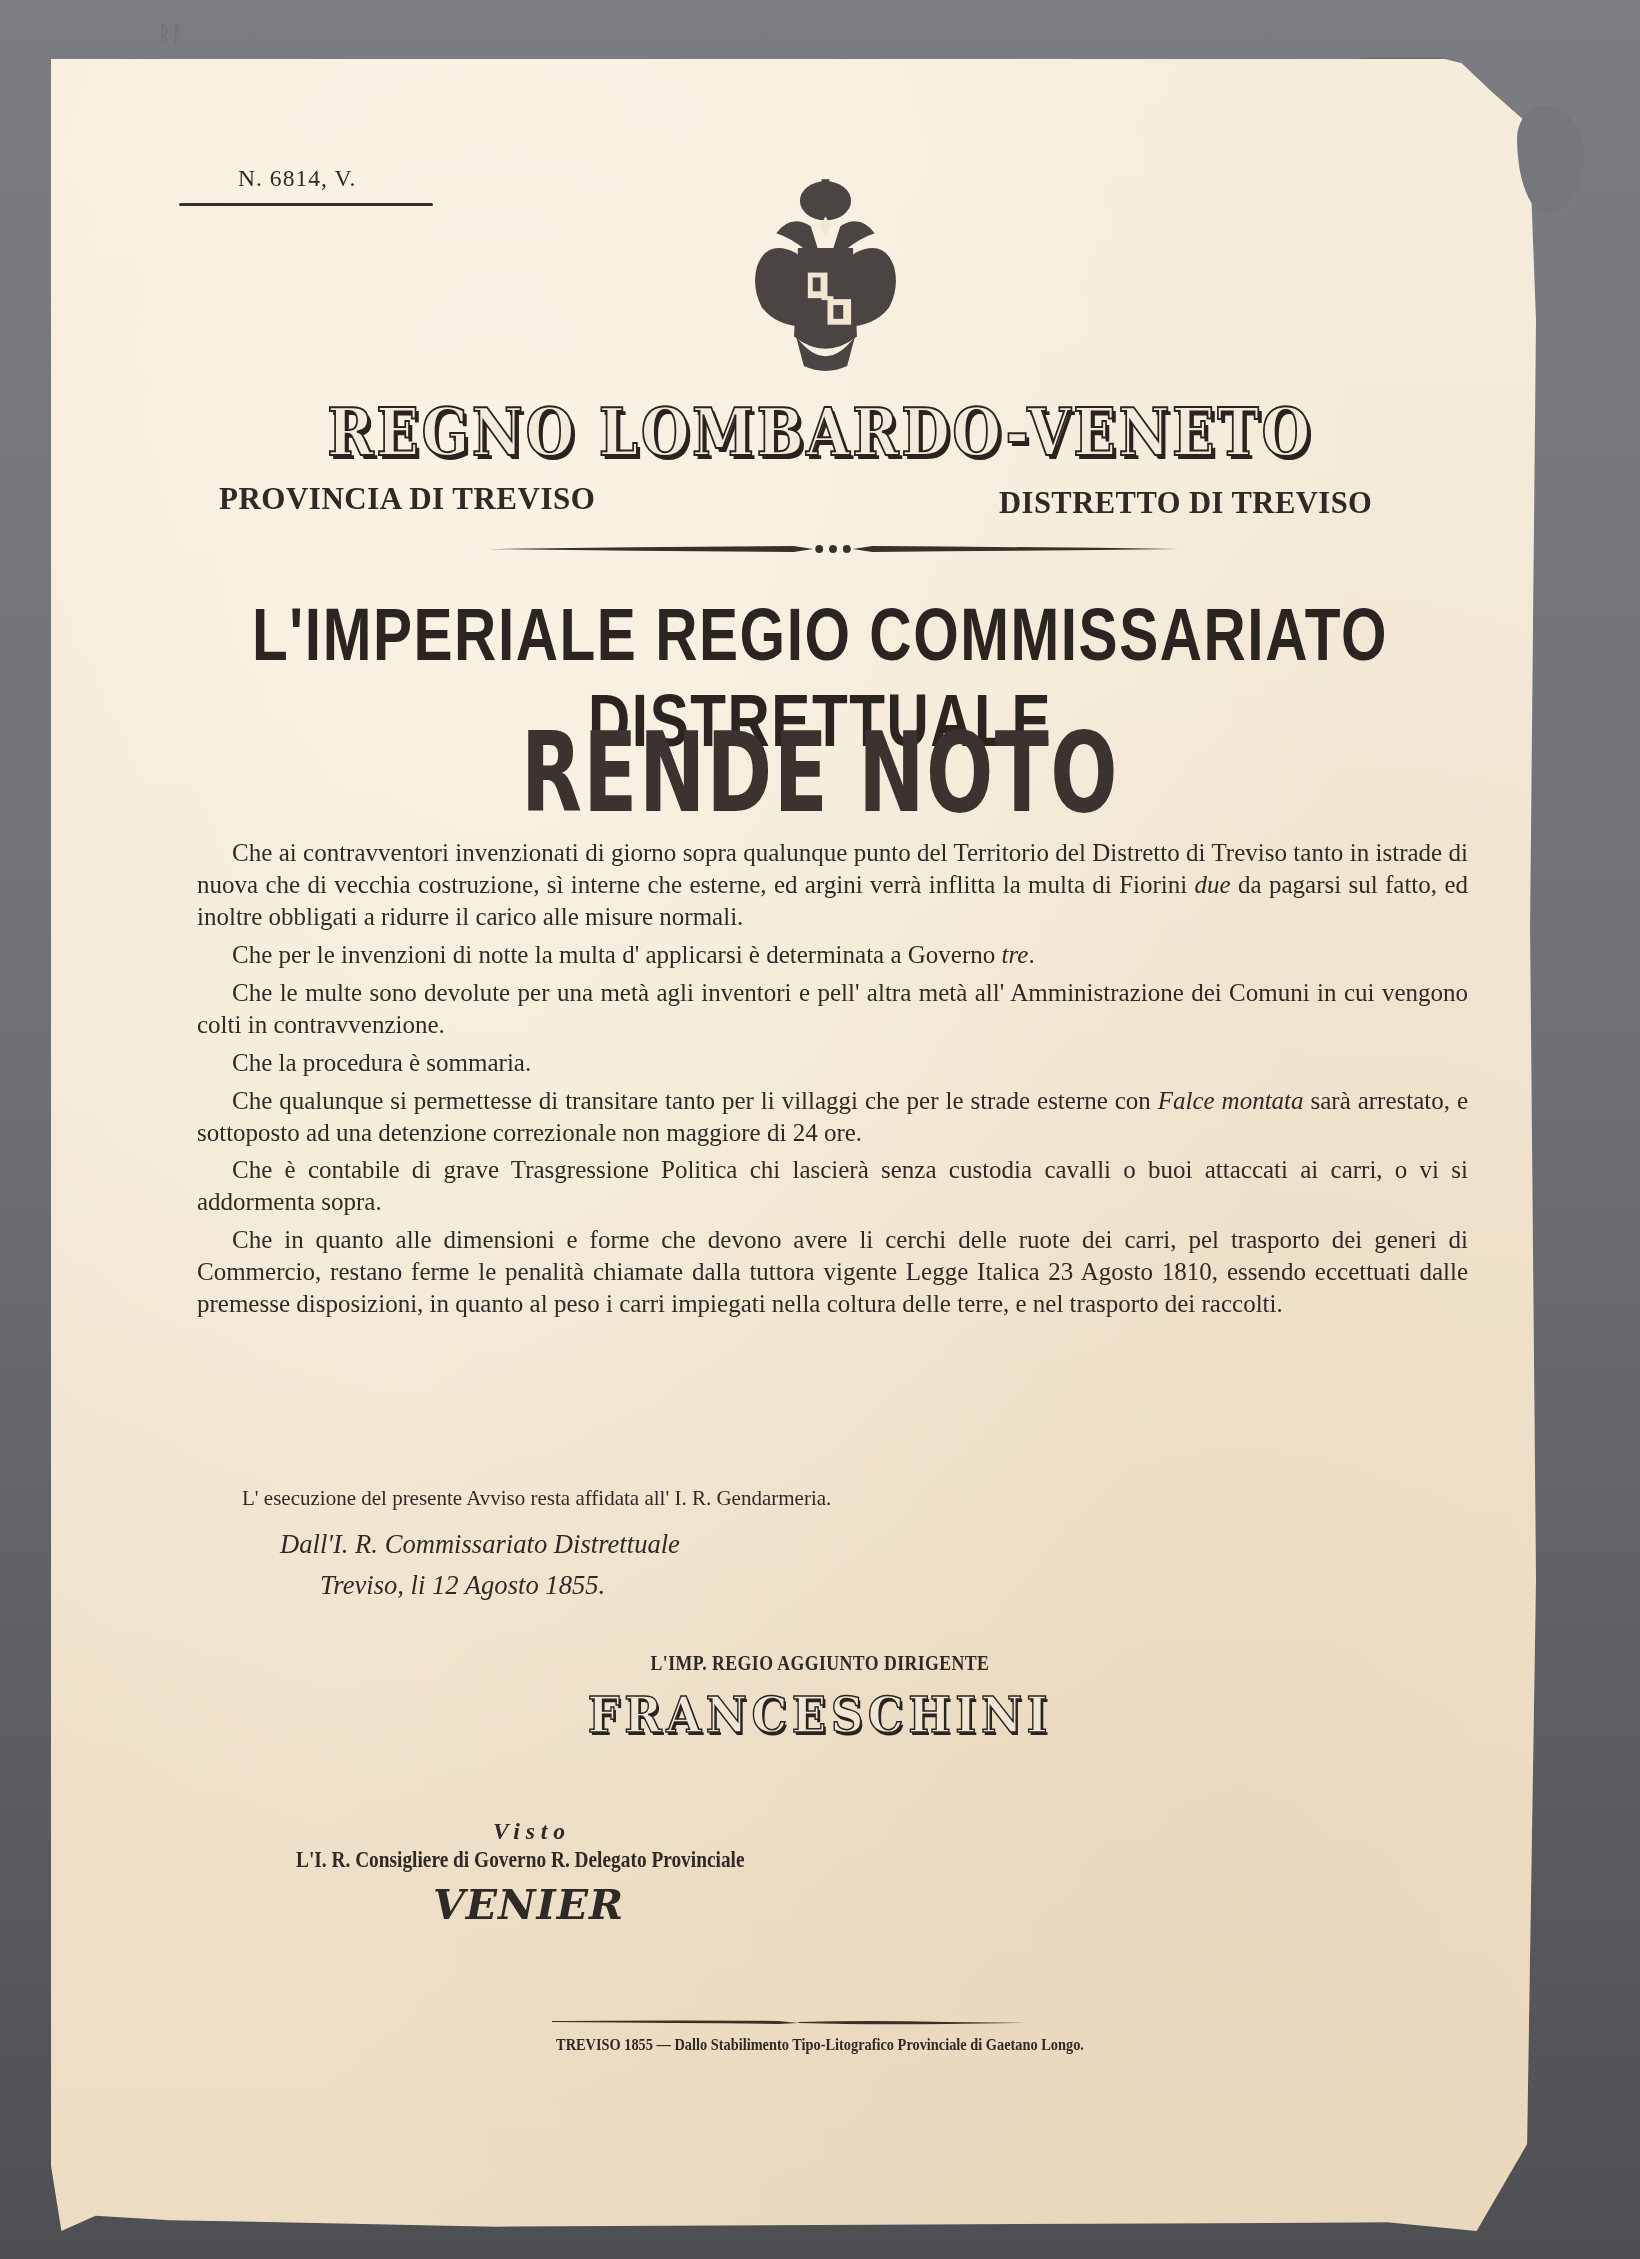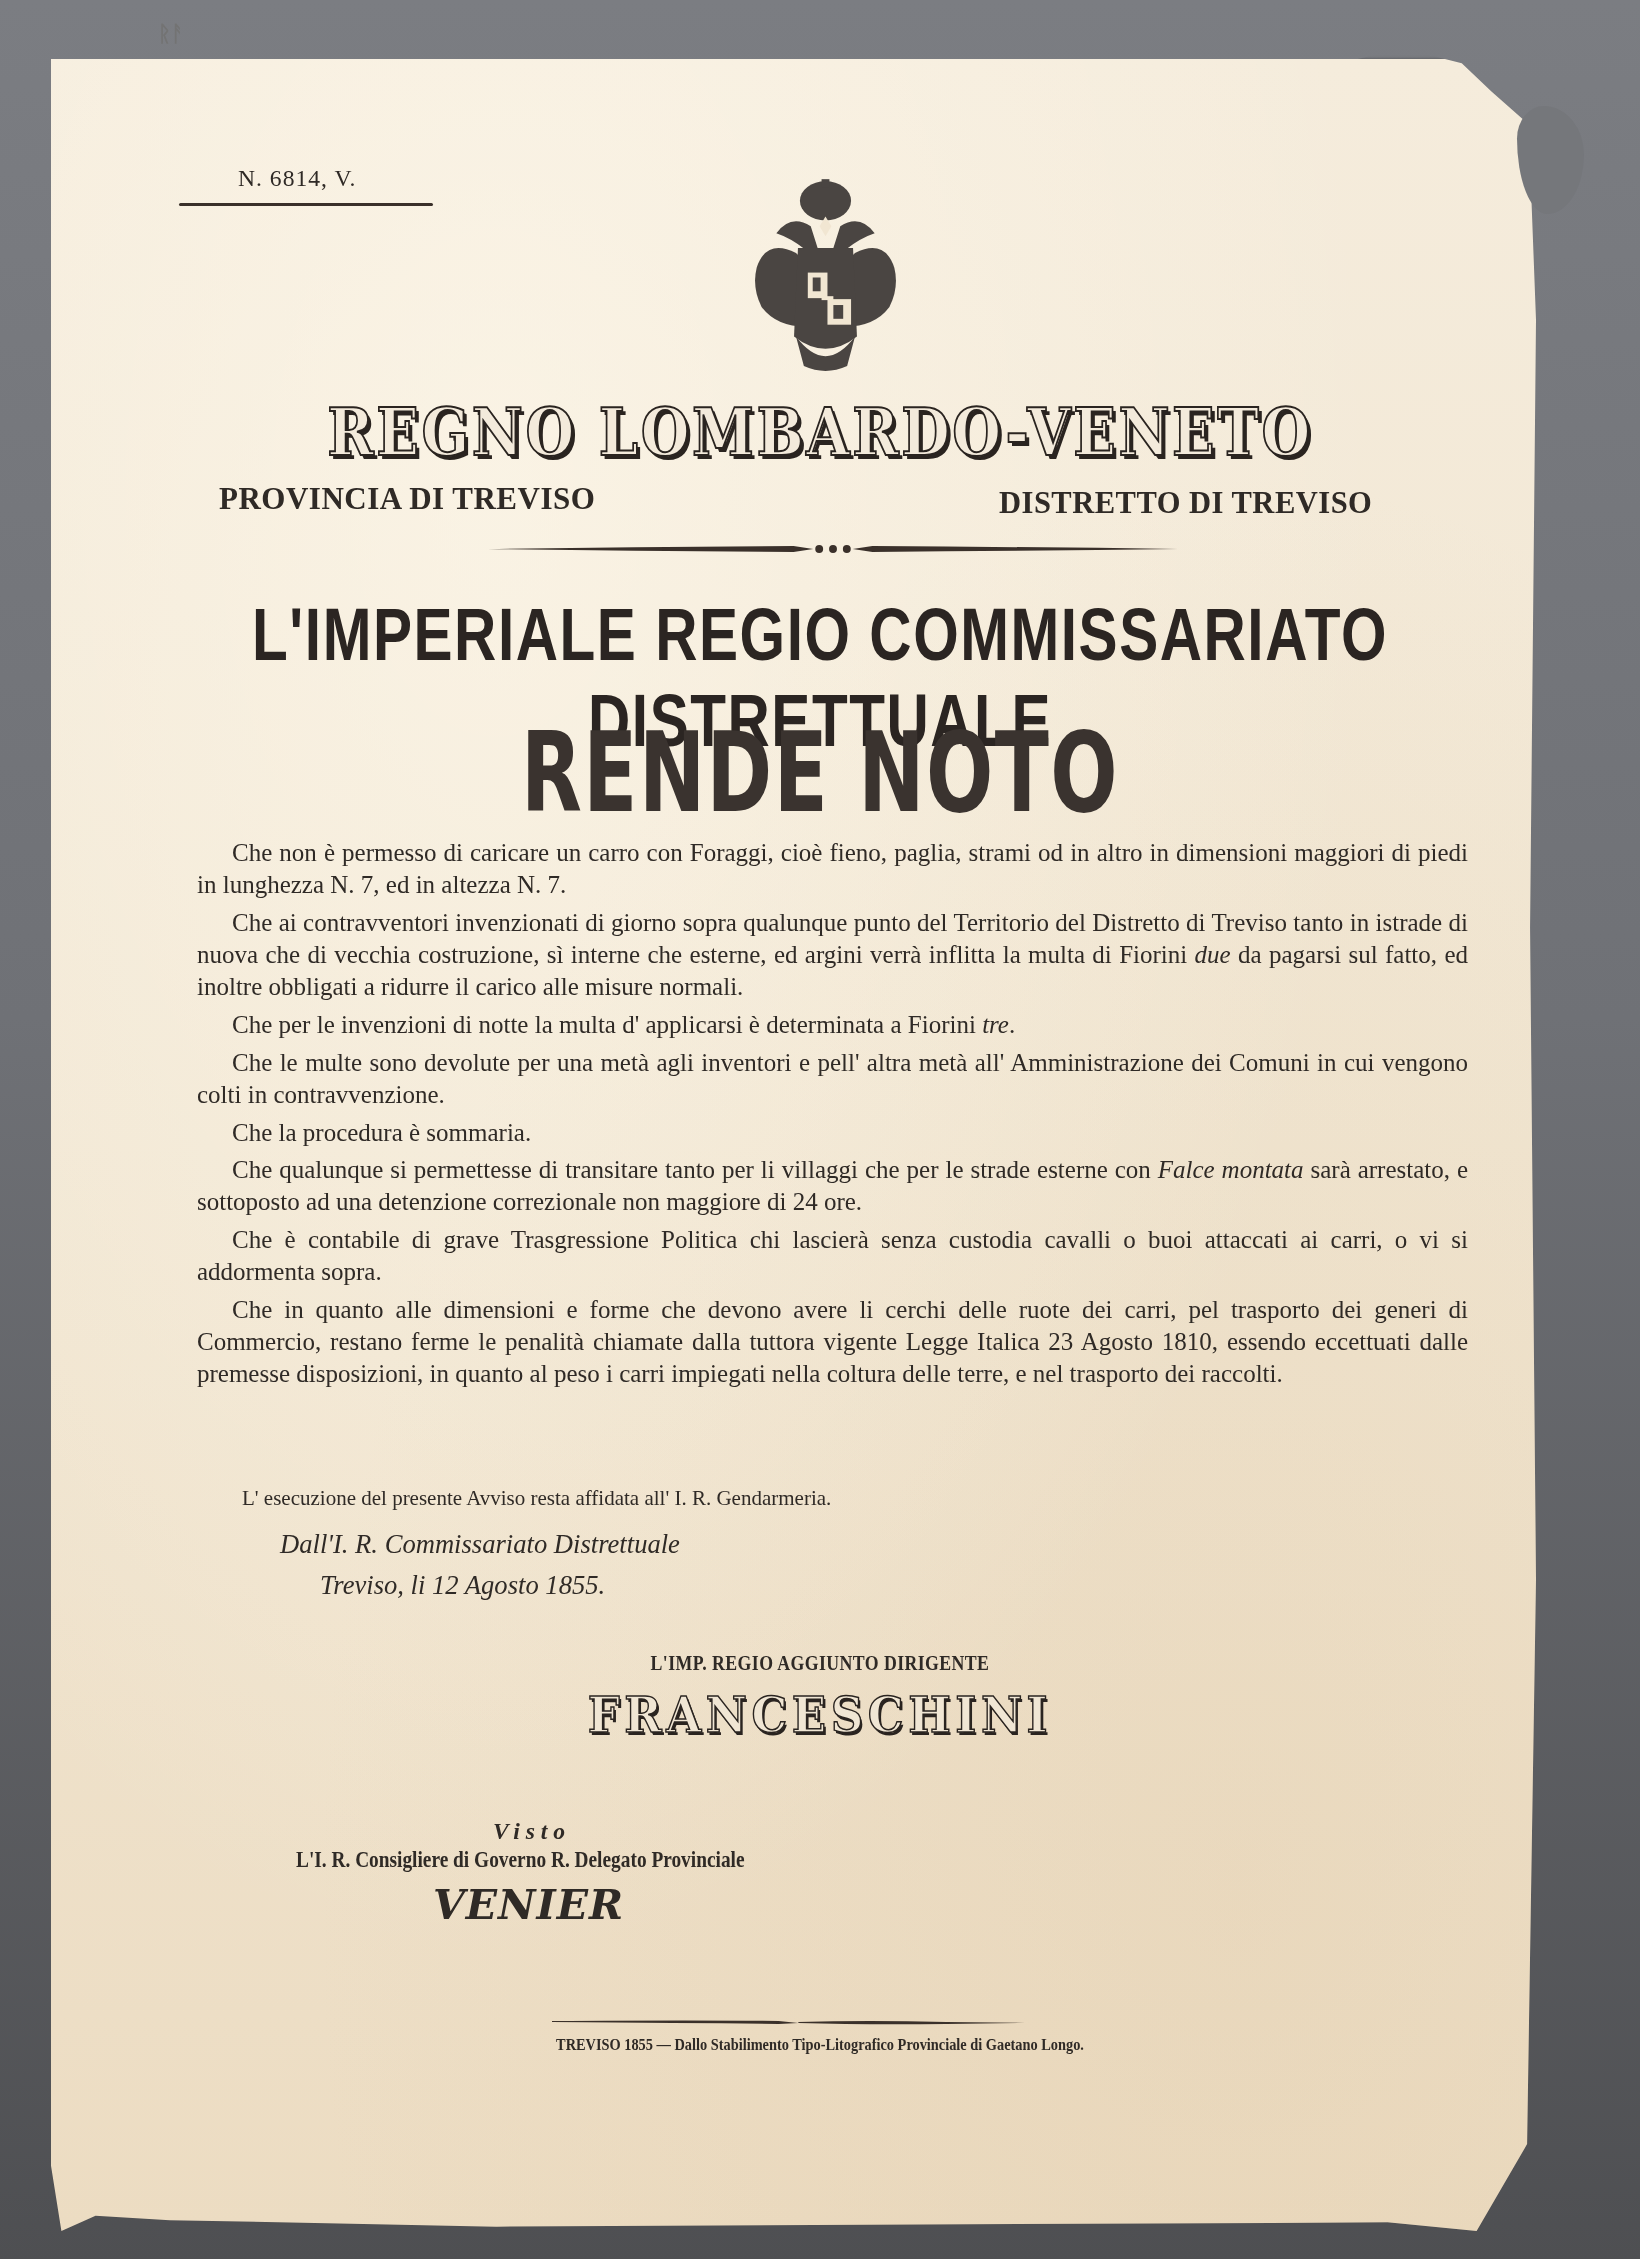--- a/index.html
+++ b/index.html
@@ -118,23 +118,22 @@
     <circle cx="350" cy="5" r="4" fill="#3a302a"></circle>
     <circle cx="364" cy="5" r="4" fill="#3a302a"></circle>
     <path d="M700 5 Q550 3 390 2 L370 5 L390 8 Q550 7 700 5Z" fill="#3a302a"></path>
   </svg>
 </div>
 
 <div class="abs authority center">L'IMPERIALE REGIO COMMISSARIATO DISTRETTUALE</div>
 <div class="abs rende center">RENDE NOTO</div>
 
 <div class="abs body">
-  <p>Che non è permesso di caricare un carro con Foraggi, cioè fieno, paglia, strami od in altro in dimensioni maggiori di piedi in lunghezza N. 7, ed in altezza N. 7.</p>
   <p><span>Che ai contravventori invenzionati di giorno sopra qualunque punto del Territorio del Distretto di Treviso tanto in istrade di nuova che di vecchia costruzione, sì interne che esterne, ed argini verrà inflitta la multa di Fiorini </span><i>due</i><span> da pagarsi sul fatto, ed inoltre obbligati a ridurre il carico alle misure normali.</span></p>
-  <p><span>Che per le invenzioni di notte la multa d' applicarsi è determinata a Fiorini </span><i>tre</i><span>.</span></p>
+  <p><span>Che per le invenzioni di notte la multa d' applicarsi è determinata a Governo </span><i>tre</i><span>.</span></p>
   <p>Che le multe sono devolute per una metà agli inventori e pell' altra metà all' Amministrazione dei Comuni in cui vengono colti in contravvenzione.</p>
   <p>Che la procedura è sommaria.</p>
   <p><span>Che qualunque si permettesse di transitare tanto per li villaggi che per le strade esterne con </span><i>Falce montata</i><span> sarà arrestato, e sottoposto ad una detenzione correzionale non maggiore di 24 ore.</span></p>
   <p>Che è contabile di grave Trasgressione Politica chi lascierà senza custodia cavalli o buoi attaccati ai carri, o vi si addormenta sopra.</p>
   <p>Che in quanto alle dimensioni e forme che devono avere li cerchi delle ruote dei carri, pel trasporto dei generi di Commercio, restano ferme le penalità chiamate dalla tuttora vigente Legge Italica 23 Agosto 1810, essendo eccettuati dalle premesse disposizioni, in quanto al peso i carri impiegati nella coltura delle terre, e nel trasporto dei raccolti.</p>
 </div>
 
 <div class="abs closing">L' esecuzione del presente Avviso resta affidata all' I. R. Gendarmeria.</div>
 <div class="abs place1">Dall'I. R. Commissariato Distrettuale</div>
 <div class="abs place2">Treviso, li 12 Agosto 1855.</div>

